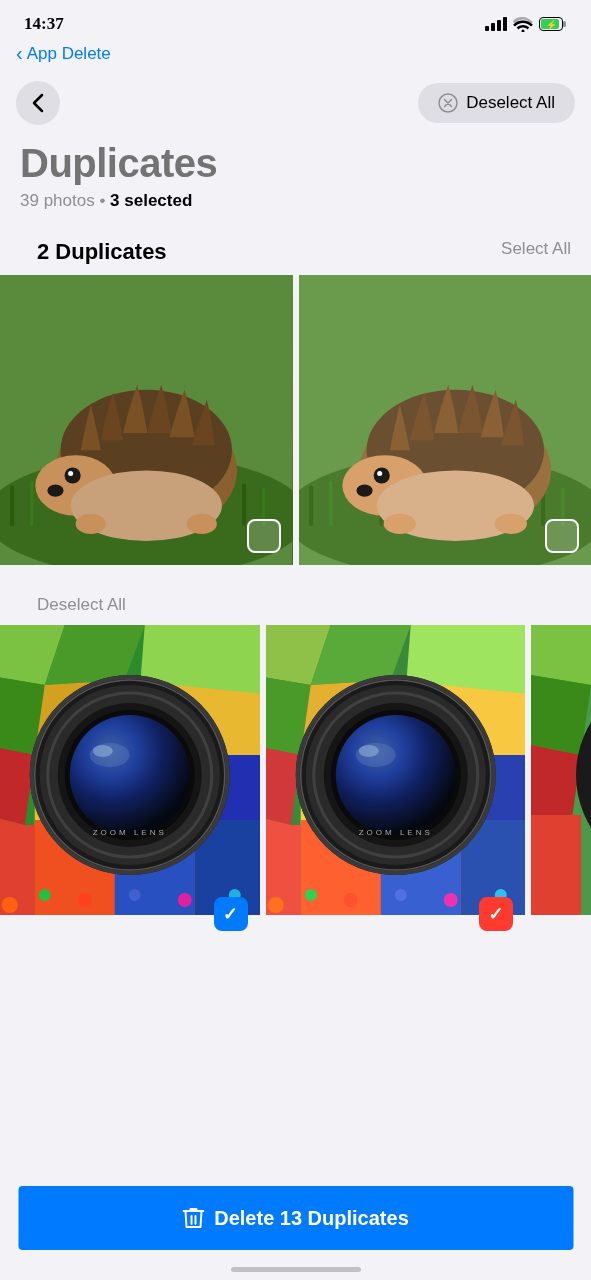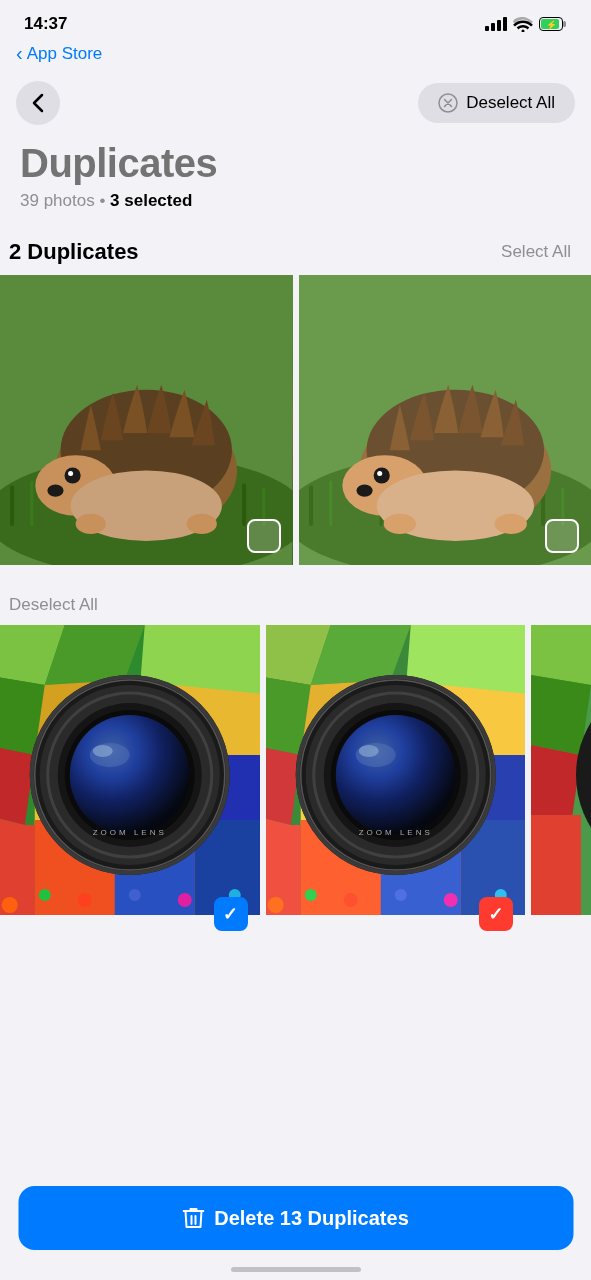--- a/index.html
+++ b/index.html
@@ -14,20 +14,21 @@
       overflow-x: hidden;
     }
 
     
     .status-bar {
       display: flex;
       justify-content: space-between;
       align-items: center;
       padding: 14px 24px 6px 24px;
       background: #f2f2f7;
+      font-family: Liberation Serif, serif;
     }
     .status-time {
       font-size: 17px;
       font-weight: 600;
       color: #000;
     }
     .status-icons {
       display: flex;
       align-items: center;
       gap: 6px;
@@ -117,22 +118,22 @@
       font-weight: 600;
     }
 
     
     .section {
       padding: 0 0 16px 0;
     }
     .section-header {
       display: flex;
       justify-content: space-between;
-      align-items: center;
       padding: 14px 20px 10px 9px;
+      margin-left: 28px;
     }
     .section-title {
       font-size: 22px;
       font-weight: 700;
       color: #000;
     }
     .section-action {
       font-size: 17px;
       color: #8e8e93;
       cursor: pointer;
@@ -210,21 +211,21 @@
       bottom: 30px;
       left: 50%;
       transform: translateX(-50%);
       width: 555px;
     }
     .delete-btn {
       width: 100%;
       background: #007AFF;
       color: #fff;
       border: none;
-      border-radius: 16px;
+      border-radius: 4px;
       padding: 20px;
       font-size: 20px;
       font-weight: 700;
       display: flex;
       align-items: center;
       justify-content: center;
       gap: 10px;
       cursor: pointer;
     }
     .home-indicator {
@@ -274,21 +275,21 @@
       <rect x="2" y="2" width="18" height="10" rx="2" fill="#30d158"></rect>
 
       <text x="7" y="11" font-size="9" fill="#fff" font-weight="700">⚡</text>
     </svg>
   </div>
 </div>
 
 <div class="app-store-nav">
   <div class="app-store-back">
     <span class="chevron-left">‹</span>
-    <span>App Store</span>
+    <span>App Delete</span>
   </div>
 </div>
 
 <div class="nav-bar">
   <button class="back-btn">
     <svg width="12" height="20" viewBox="0 0 12 20">
       <path d="M10 2L2 10l8 8" stroke="#000" stroke-width="2.5" fill="none" stroke-linecap="round" stroke-linejoin="round"></path>
     </svg>
   </button>
   <button class="deselect-all-btn">

